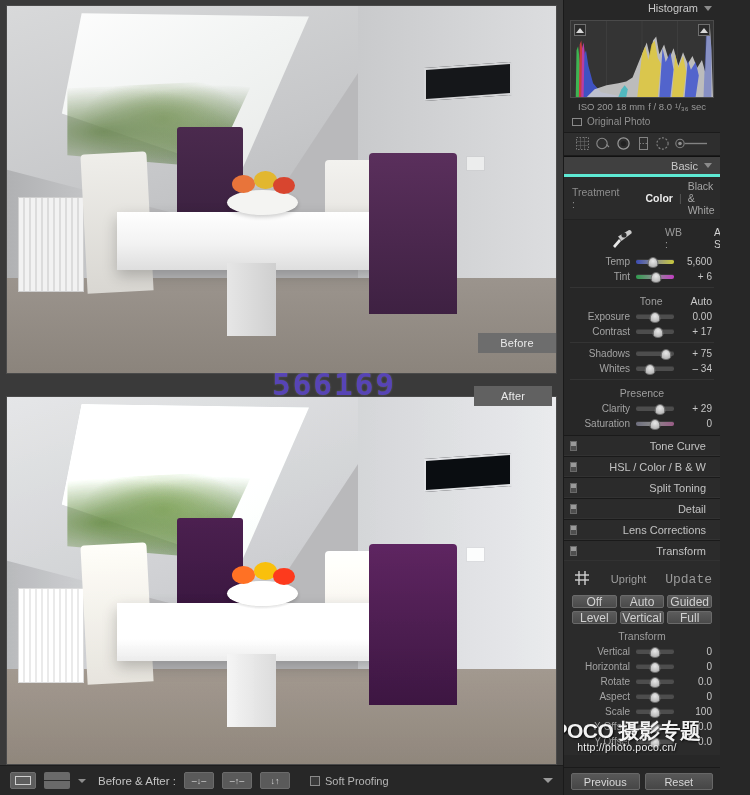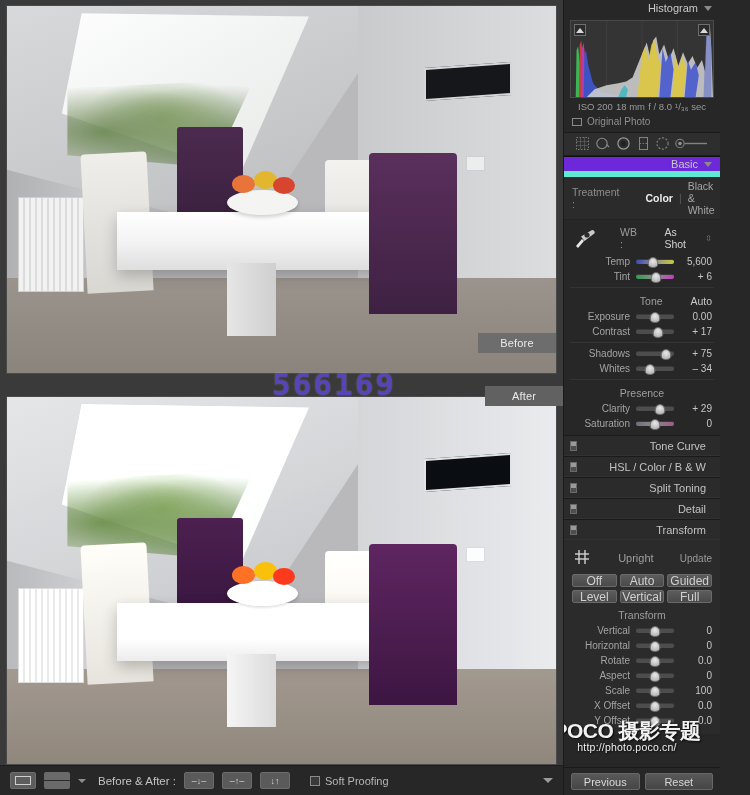--- a/index.html
+++ b/index.html
@@ -194,22 +194,22 @@
     overflow: hidden;
     position: relative;
   }
   .panel-header {
     height: 16px; display: flex; align-items: center; justify-content: flex-end;
     padding: 0 8px; gap: 6px;
     color: #c9c9c9; font-size: 11px;
     background: #272727;
   }
   .panel-header.section {
-    border-top: 1px solid #111; border-bottom: 6px solid #5eead4;
-    background: #6d28d9; height: 21px;
+    border-top: 1px solid #111; border-bottom: 3px solid #5eead4;
+    background: #404040; height: 21px;
     position: relative;
     align-items: center;
   }
   .panel-header .tri {
     width:0;height:0;border-left:4px solid transparent;border-right:4px solid transparent;
     border-top:5px solid #8b8b8b;
   }
   .sw-dot {
     position: absolute; left: 6px; top: 50%; transform: translateY(-50%);
     width: 7px; height: 10px; background: #4e4e4e; border: 1px solid #6a6a6a;
@@ -265,21 +265,21 @@
     padding: 3px 8px; gap: 6px; font-size: 10.5px;
     background: #2b2b2b;
     border-bottom: 1px solid #222;
   }
   .treatment-row .lbl { color:#8d8d8d; }
   .treat-opt { color:#a5a5a5; }
   .treat-opt.active { color:#ededed; font-weight:bold; }
   .treat-sep { color:#5a5a5a; }
 
   .wb-row {
-    display:flex; align-items:center; padding: 4px 8px 2px 8px; gap: 8px;
+    display:flex; align-items:center; padding: 4px 8px 2px 8px; gap: 16px; margin-left: 37px;
   }
   .eyedropper { width: 26px; }
   .wb-label { color:#9b9b9b; margin-left: 14px; }
   .wb-value { color:#d2d2d2; margin-left: 16px; }
   .wb-caret { color:#7d7d7d; font-size:8px; }
 
   .slider-row {
     display: grid;
     grid-template-columns: 58px 1fr 32px;
     align-items: center;
@@ -318,21 +318,21 @@
     gap: 6px; padding: 0 8px;
     border-top:1px solid #1a1a1a; border-bottom:1px solid #323232;
     background:#2b2b2b; position: relative;
     color:#c2c2c2; font-size:11px;
   }
 
   
   .transform-body { background:#2b2b2b; padding: 4px 0 6px 0; }
   .upright-row { display:flex; align-items:center; padding: 3px 8px 5px 8px; }
   .upright-row .u-label { flex:1; text-align:center; color:#9e9e9e; font-size:11px; }
-  .upright-row .u-update { color:#9a9a9a; font-size:10px; }
+  .upright-row .u-update { color:#9a9a9a; font-size:13px;font-family:Liberation Mono, monospace; }
   .btn-grid { display:grid; grid-template-columns: repeat(3,1fr); gap:3px; padding: 0 8px; }
   .ubtn {
     height: 13px; background: linear-gradient(180deg,#5c5c5c,#4a4a4a);
     border: 1px solid #6a6a6a; border-radius: 2px;
     color: #d0d0d0; font-size: 12px; text-align:center; line-height:12px;
   }
   .transform-title { text-align:center; color:#9d9d9d; font-size:10.5px; padding: 6px 0 2px 0; }
 
   
   .poco {
@@ -415,21 +415,21 @@
           <div class="table-leg"></div>
           <div class="bowl"></div>
           <div class="fruit-a"></div>
           <div class="fruit-b"></div>
           <div class="fruit-c"></div>
           <div class="chair-purple-right"></div>
         </div>
       </div>
     </div>
 
-    <div class="ba-label ba-after" style="position:absolute; right:0; top:386px; bottom:auto;">After</div>
+    <div class="ba-label ba-after" style="position:absolute; right:11px; top:386px; bottom:auto;">After</div>
 
     <div class="watermark">566169</div>
 
     <div class="toolbar">
       <div class="tb-btn">
         <div class="inner"></div>
       </div>
       <div class="tb-split">
         <span></span>
           <span style="border-bottom:none"></span>
@@ -670,20 +670,25 @@
     <div class="collapsed-row">
       <span class="sw-dot"></span>
       <span>Split Toning</span>
       <span class="tri-left"></span>
     </div>
     <div class="collapsed-row">
       <span class="sw-dot"></span>
       <span>Detail</span>
       <span class="tri-left"></span>
     </div>
+    <div class="collapsed-row">
+      <span class="sw-dot"></span>
+      <span>Lens Corrections</span>
+      <span class="tri-left"></span>
+    </div>
 
     <div class="collapsed-row">
       <span class="sw-dot"></span>
       <span>Transform</span>
       <span class="tri"></span>
     </div>
 
     <div class="transform-body">
       <div class="upright-row">
         <span>

